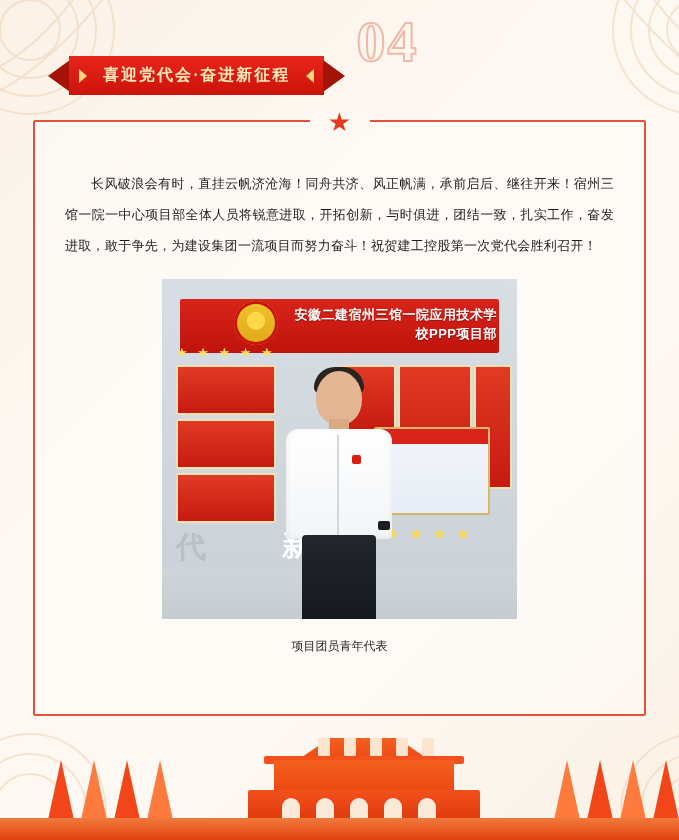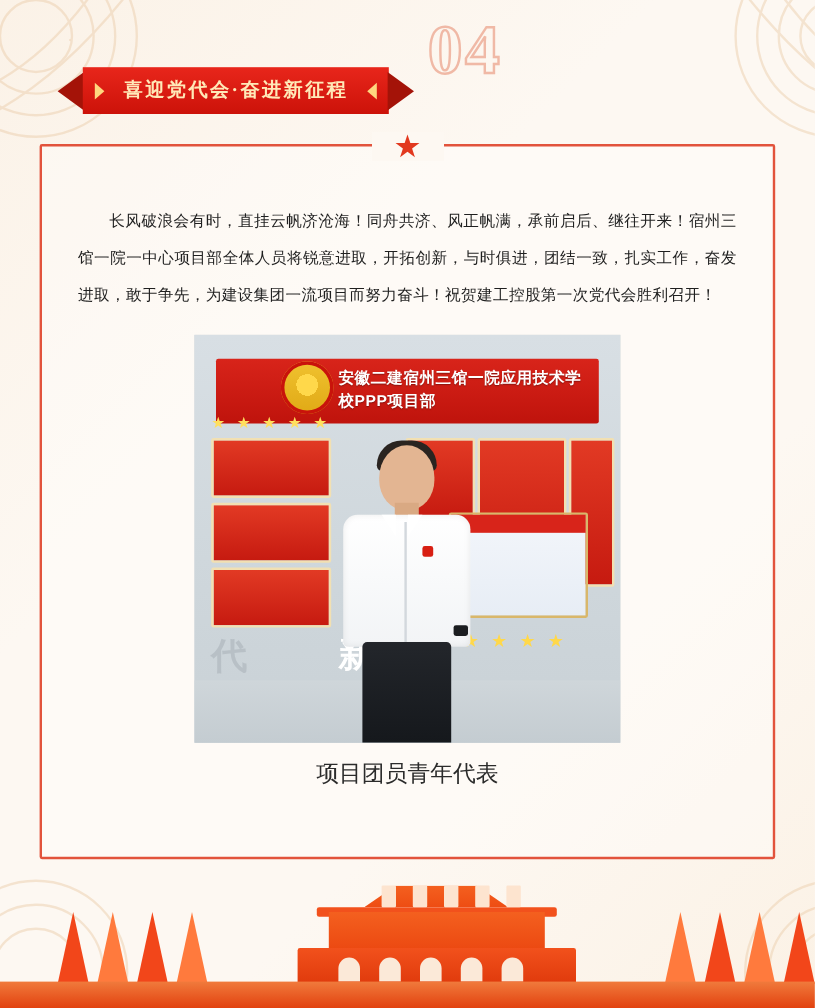--- a/index.html
+++ b/index.html
@@ -146,20 +146,21 @@
   }
 
   
   .photo-wrap {
     margin: 18px auto 15px auto;
     width: 355px;
     height: 340px;
     position: relative;
     overflow: hidden;
     background: #cfd6da;
+    text-align: right;
   }
   .photo {
     position: absolute;
     inset: 0;
     background: linear-gradient(180deg, #d8dfe4 0%, #cfd7dc 55%, #c9d1d6 100%);
   }
   
   .wall-banner {
     position: absolute;
     left: 18px; right: 18px; top: 20px;
@@ -272,21 +273,21 @@
     border-radius: 4px 4px 0 0;
   }
   .watch {
     position: absolute; left: 104px; top: 150px; width: 12px; height: 9px;
     background: #1b1d20; border-radius: 2px;
   }
 
   .caption {
     margin-top: 14px;
     text-align: center;
-    font-size: 19px;
+    font-size: 12px;
     line-height: 24px;
     color: #2b2b2b;
   }
 
   
   .footer {
     position: absolute;
     left: 0; right: 0; bottom: 0;
     height: 118px;
   }

